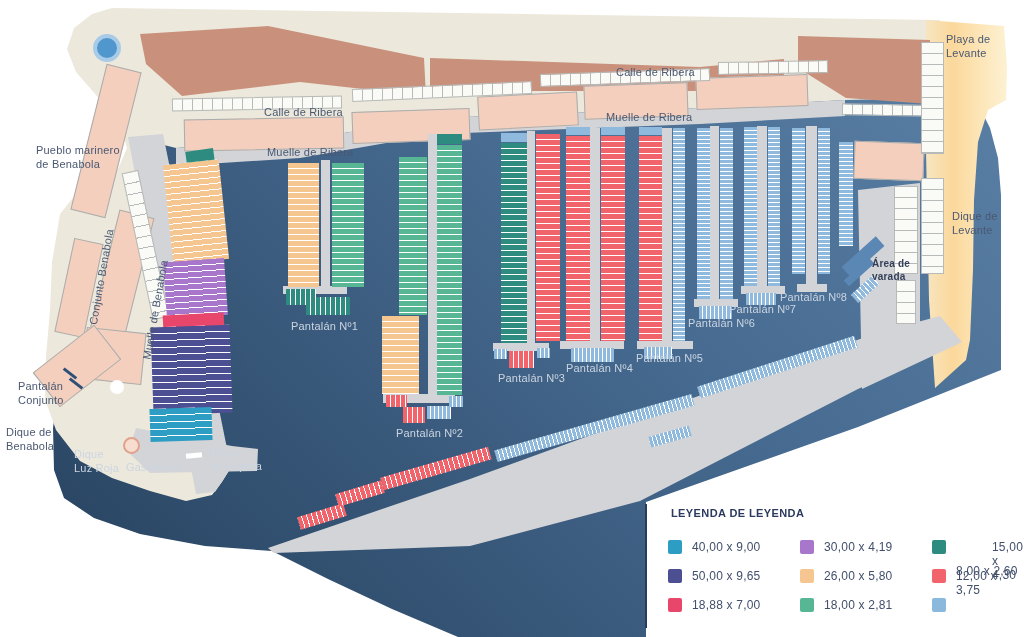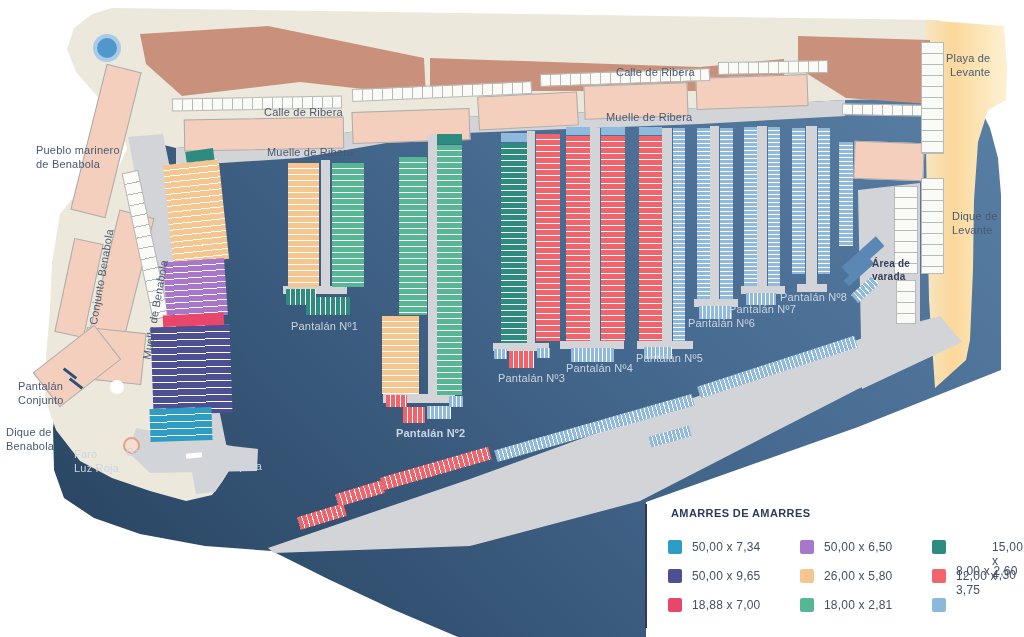--- a/index.html
+++ b/index.html
@@ -191,53 +191,53 @@
   <div class="lbl rotv" style="left:52px;top:270px;width:100px;text-align:center;">Conjunto Benabola</div>
   <div class="lbl rotv" style="left:102px;top:303px;width:108px;text-align:center;">Muelle de Benabola</div>
   <div class="lbl" style="left:18px;top:380px;">Pantalán
 Conjunto</div>
   <div class="lbl" style="left:6px;top:426px;">Dique de
 Benabola</div>
   <div class="lbl" style="left:264px;top:106px;">Calle de Ribera</div>
   <div class="lbl" style="left:267px;top:146px;">Muelle de Ribera</div>
   <div class="lbl" style="left:616px;top:66px;">Calle de Ribera</div>
   <div class="lbl" style="left:606px;top:111px;">Muelle de Ribera</div>
-  <div class="lbl" style="left:946px;top:52px;text-align:right;">Playa de
+  <div class="lbl" style="left:946px;top:33px;">Playa de
 Levante</div>
   <div class="lbl" style="left:952px;top:210px;">Dique de
 Levante</div>
   <div class="lbl bold" style="left:872px;top:258px;">Área de
 varada</div>
 
-  <div class="lbl light" style="left:74px;top:448px;">Faro
+  <div class="lbl light" style="left:74px;top:448px;">Dique
 Luz Roja</div>
-  <div class="lbl light" style="left:126px;top:446px;">Gasolinera</div>
+  <div class="lbl light" style="left:126px;top:461px;">Gasolinera</div>
   <div class="lbl light" style="left:210px;top:446px;">Playa
 de Espera</div>
   <div class="lbl light" style="left:291px;top:320px;">Pantalán Nº1</div>
-  <div class="lbl light" style="left:396px;top:427px;font-weight:bold;">Pantalán Nº2</div>
+  <div class="lbl light" style="left:396px;top:427px;">Pantalán Nº2</div>
   <div class="lbl light" style="left:498px;top:372px;">Pantalán Nº3</div>
   <div class="lbl light" style="left:566px;top:362px;">Pantalán Nº4</div>
   <div class="lbl light" style="left:636px;top:352px;">Pantalán Nº5</div>
   <div class="lbl light" style="left:688px;top:317px;">Pantalán Nº6</div>
   <div class="lbl light" style="left:729px;top:303px;">Pantalán Nº7</div>
   <div class="lbl light" style="left:780px;top:291px;">Pantalán Nº8</div>
 
   <div class="abs" id="legend-line"></div>
-  <div class="abs" id="legend-title">AMARRES DE AMARRES</div>
+  <div class="abs" id="legend-title">LEYENDA DE LEYENDA</div>
 
   <div class="abs sw" style="left: 668px; top: 540px; background: rgb(45, 157, 196);"></div>
-  <div class="abs sw-lbl" style="left:692px;top:540px;">50,00 x 7,34</div>
+  <div class="abs sw-lbl" style="left:692px;top:540px;">40,00 x 9,00</div>
   <div class="abs sw" style="left: 668px; top: 569px; background: rgb(76, 79, 146);"></div>
   <div class="abs sw-lbl" style="left:692px;top:569px;">50,00 x 9,65</div>
   <div class="abs sw" style="left: 668px; top: 598px; background: rgb(232, 71, 107);"></div>
   <div class="abs sw-lbl" style="left:692px;top:598px;">18,88 x 7,00</div>
 
   <div class="abs sw" style="left: 800px; top: 540px; background: rgb(168, 119, 204);"></div>
-  <div class="abs sw-lbl" style="left:824px;top:540px;">50,00 x 6,50</div>
+  <div class="abs sw-lbl" style="left:824px;top:540px;">30,00 x 4,19</div>
   <div class="abs sw" style="left: 800px; top: 569px; background: rgb(246, 198, 145);"></div>
   <div class="abs sw-lbl" style="left:824px;top:569px;">26,00 x 5,80</div>
   <div class="abs sw" style="left: 800px; top: 598px; background: rgb(87, 183, 149);"></div>
   <div class="abs sw-lbl" style="left:824px;top:598px;">18,00 x 2,81</div>
 
   <div class="abs sw" style="left: 932px; top: 540px; background: rgb(46, 139, 128);"></div>
   <div class="abs sw-lbl" style="left:992px;top:540px;">15,00 x 4,30</div>
   <div class="abs sw" style="left: 932px; top: 569px; background: rgb(242, 100, 108);"></div>
   <div class="abs sw-lbl" style="left:956px;top:569px;">12,00 x 3,75</div>
   <div class="abs sw" style="left: 932px; top: 598px; background: rgb(139, 184, 221);"></div>

